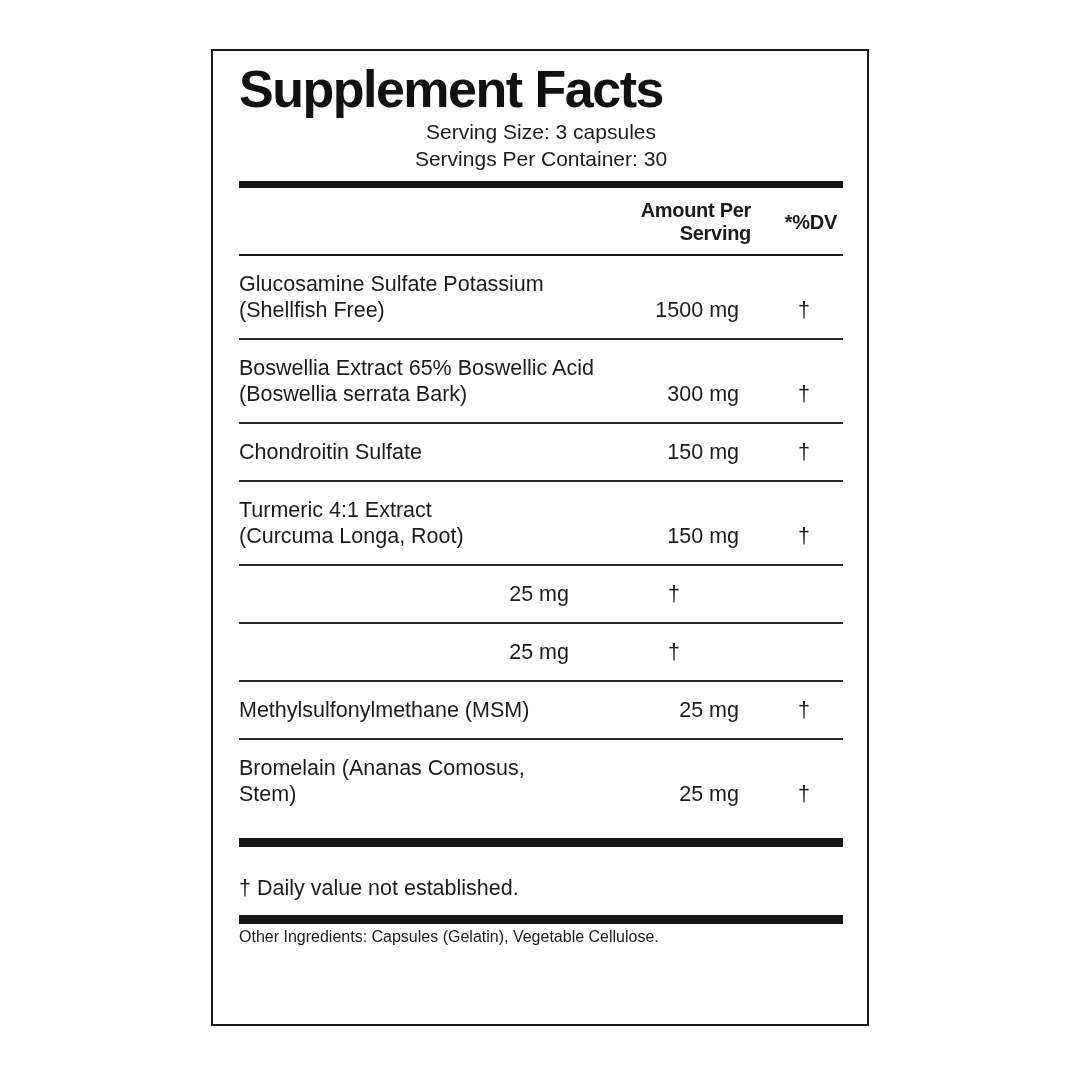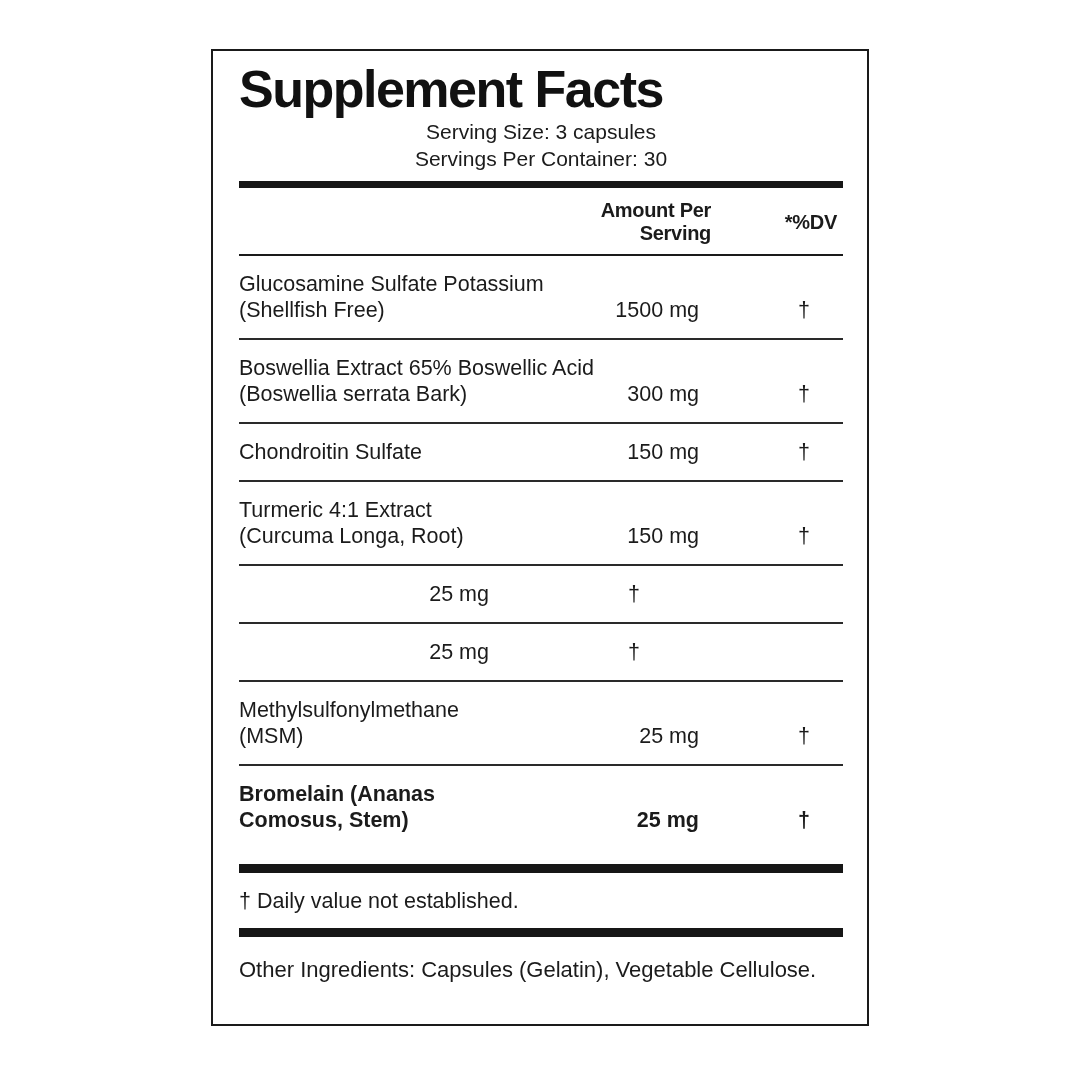--- a/index.html
+++ b/index.html
@@ -33,53 +33,52 @@
     font-size: 21px;
     line-height: 27px;
     color: #1b1b1b;
   }
   .bar-thick {
     height: 7px;
     background: #161616;
     margin-top: 9px;
   }
   .bar-thick.lower { height: 9px; margin-top: 0; }
-  .cols { display: grid; grid-template-columns: 1fr 170px 90px; gap: 40px; }
+  .cols { display: grid; grid-template-columns: 1fr 170px 90px; }
   .head-row {
     padding: 11px 0 9px;
     border-bottom: 2px solid #1a1a1a;
     font-weight: 700;
     font-size: 20px;
     letter-spacing: -0.3px;
     align-items: center;
   }
   .head-amount { text-align: right; grid-column: 2; padding-right: 2px; }
   .head-dv { text-align: right; padding-right: 6px; }
   .row {
     border-bottom: 2px solid #2a2a2a;
     font-size: 21.5px;
     line-height: 26px;
     padding: 15px 0;
   }
-  .row.last { border-bottom: none; padding-bottom: 15px; font-weight: bold; }
+  .row.last { border-bottom: none; padding-bottom: 15px; }
   .row .name { grid-column: 1; }
   .row .amount { text-align: right; padding-right: 14px; }
   .row .dv { text-align: center; padding-left: 12px; }
   .line2 { }
   .single { align-items: end; }
   .gap-after-rows { height: 16px; }
   .footnote-row {
     font-size: 21.5px;
     line-height: 26px;
-    padding: 15px 0 14px;
+    padding: 28px 0 14px;
   }
   .other-row {
-    font-size: 22px;
+    font-size: 16px;
     line-height: 26px;
-    padding-top: 20px;
   }
 </style>
 </head>
 <body>
 
 <div class="canvas">
   <div class="panel">
 
     <div class="title">Supplement Facts</div>
 

